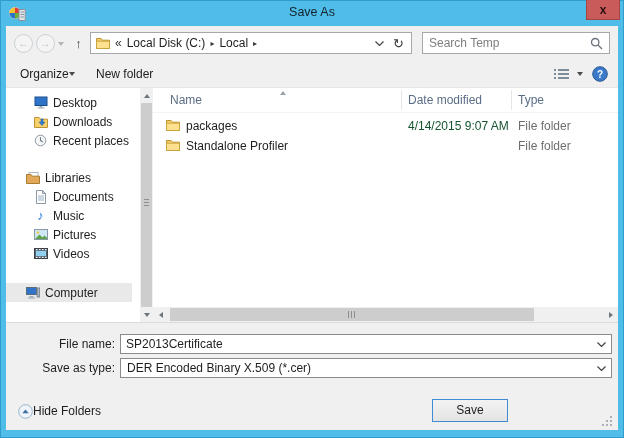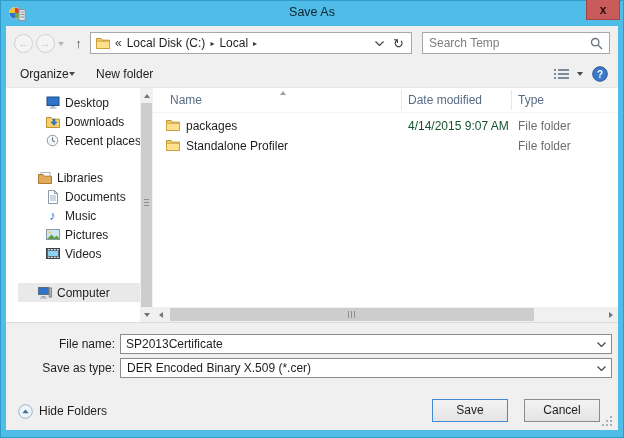--- a/index.html
+++ b/index.html
@@ -53,21 +53,21 @@
   .cmdbar{ position:absolute; left:0; top:34px; right:0; height:28px;
     border-bottom:1px solid #e6e6e6; }
   .cmd{ position:absolute; top:0; height:27px; display:flex; align-items:center; 
     color:#1e1e1e; }
   .cmd-organize{ left:14px; } .cmd-newfolder{ left:90px; }
   .view-btn{ position:absolute; left:548px; top:8px; }
   .view-caret{ position:absolute; left:571px; top:12px; }
   .help-btn{ position:absolute; left:586px; top:6px; }
   
   .main{ position:absolute; left:0; top:62px; right:0; height:234px; background:#fff; }
-  .sidebar{ position:absolute; left:12px; top:0; width:126px; height:234px; }
+  .sidebar{ position:absolute; left:0; top:0; width:126px; height:234px; }
   .side-item{ position:absolute; left:0; right:0; height:19px; display:flex;
     align-items:center; gap:5px; font-size:12px; }
   .side-item .ic{ width:15px; display:flex; justify-content:center; }
   .indent-child{ padding-left:27px; } .indent-root{ padding-left:19px; }
   .side-selected{ background:#e9e9e9; }
   .note-glyph{ color:#2f7cd6; font-size:13px; line-height:1; }
   
   .vscroll{ position:absolute; left:134px; top:0; width:13px; height:234px; background:#f0f0f0; }
   .vscroll .arrow{ position:absolute; left:0; width:13px; height:15px; display:flex;
     align-items:center; justify-content:center; }
@@ -109,21 +109,21 @@
     line-height:20px; color:#1e1e1e; }
   .lbl-filename{ top:11px; } .lbl-savetype{ top:35px; }
   .combo{ position:absolute; left:114px; width:492px; height:20px; background:#fff;
     border:1px solid #8b8b8b; }
   .combo-filename{ top:11px; } .combo-savetype{ top:35px;padding-left:32px; }
   .combo input{ position:absolute; left:5px; top:1px; width:460px; height:16px; border:none;
     outline:none; font:12px "Liberation Sans",sans-serif; color:#1e1e1e; background:transparent; }
   .combo .val{ position:absolute; left:6px; top:2px; color:#1e1e1e; white-space:nowrap; }
   .combo .chev{ position:absolute; right:5px; top:7px; }
   .hide-folders{ position:absolute; left:12px; top:78px; height:20px; display:flex;
-    align-items:center; gap:6px; color:#1e1e1e; }
+    align-items:center; color:#1e1e1e; }
   .btn{ position:absolute; top:76px; width:76px; height:23px;
     background:linear-gradient(#f3f3f3,#e4e4e4); text-align:center; line-height:21px;
     color:#1e1e1e; }
   .btn-save{ left:426px; border:1px solid #418ad4; }
   .btn-cancel{ left:518px; border:1px solid #8c8c8c; }
   .resize-grip{ position:absolute; right:5px; top:93px; }
 </style>
 </head>
 <body>
 
@@ -389,23 +389,20 @@
         <svg width="15" height="15">
           <circle cx="7.5" cy="7.5" r="6.8" fill="#eef4fa" stroke="#9ab4cc"></circle>
           <path d="M4.3 9.2 L7.5 5.6 L10.7 9.2 z" fill="#3a6ea5"></path>
         </svg>
         <span>Hide Folders</span>
       </div>
 
       <div class="btn btn-save">
         <span>Save</span>
       </div>
-      <div class="btn btn-cancel">
-        <span>Cancel</span>
-      </div>
 
       <svg class="resize-grip" width="11" height="11">
         <g fill="#a9b1b8">
           <rect x="8" y="0" width="2" height="2"></rect>
           <rect x="4" y="4" width="2" height="2"></rect>
             <rect x="8" y="4" width="2" height="2"></rect>
           <rect x="0" y="8" width="2" height="2"></rect>
             <rect x="4" y="8" width="2" height="2"></rect>
             <rect x="8" y="8" width="2" height="2"></rect>
         </g>

